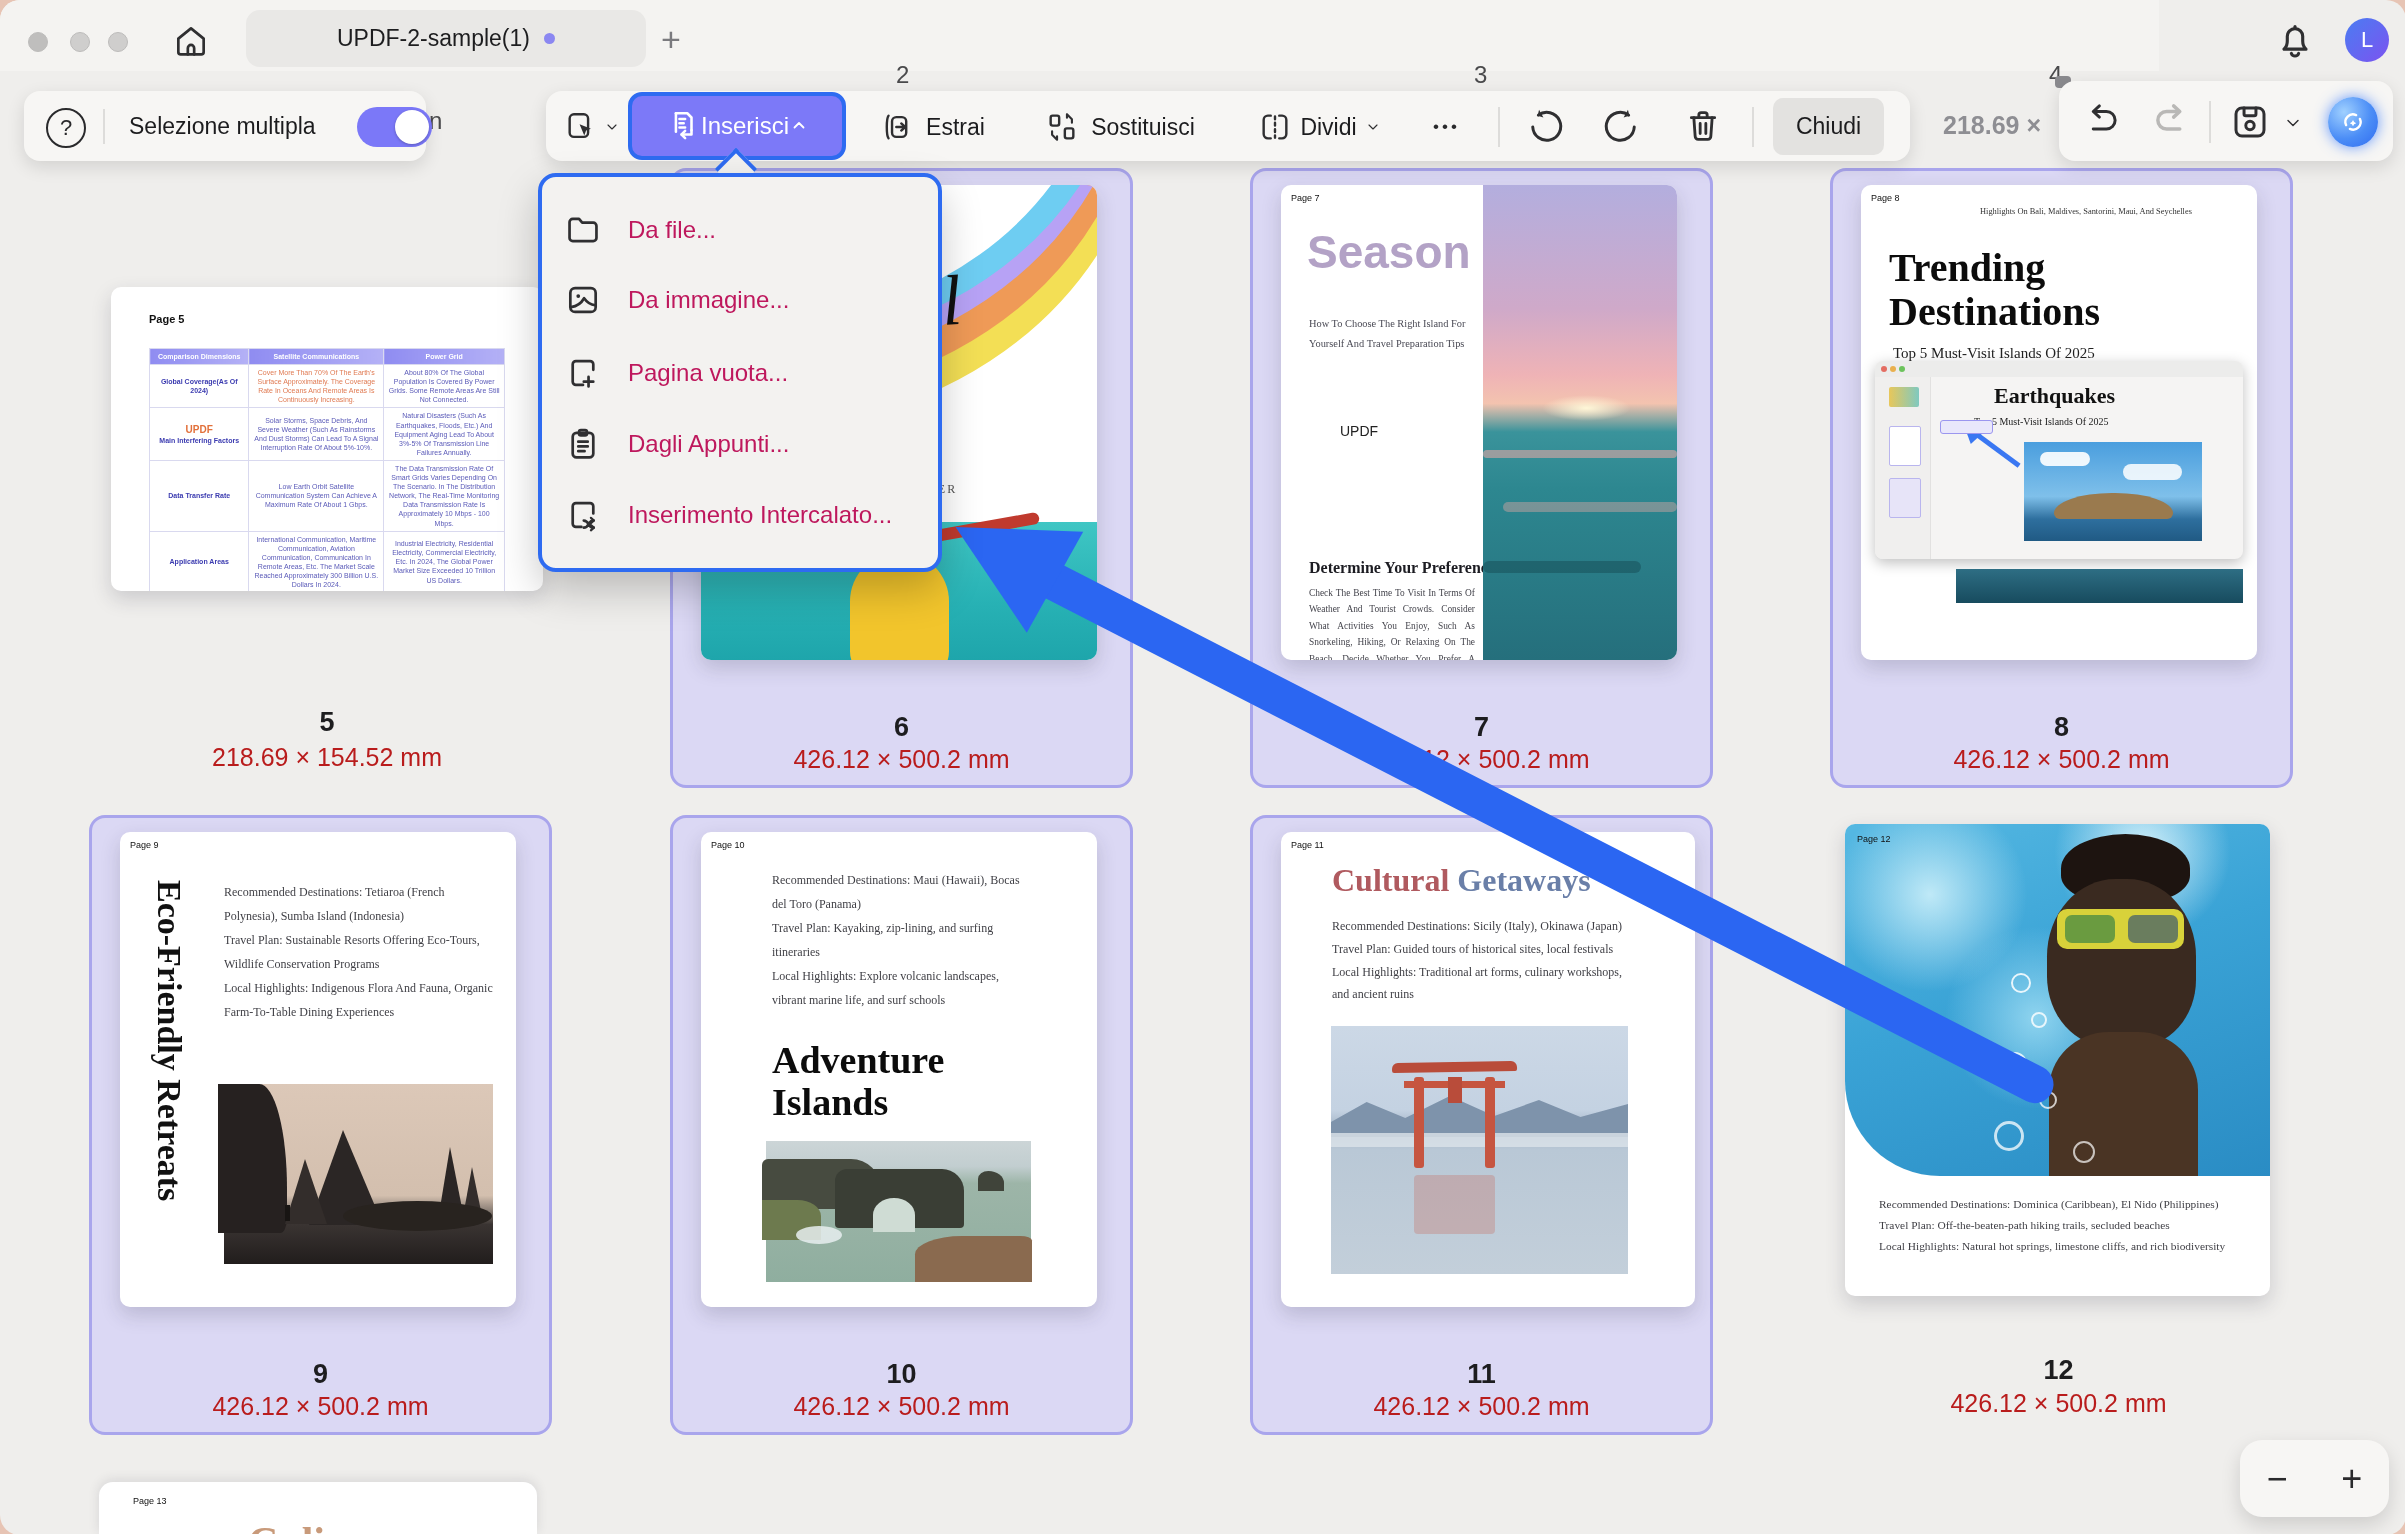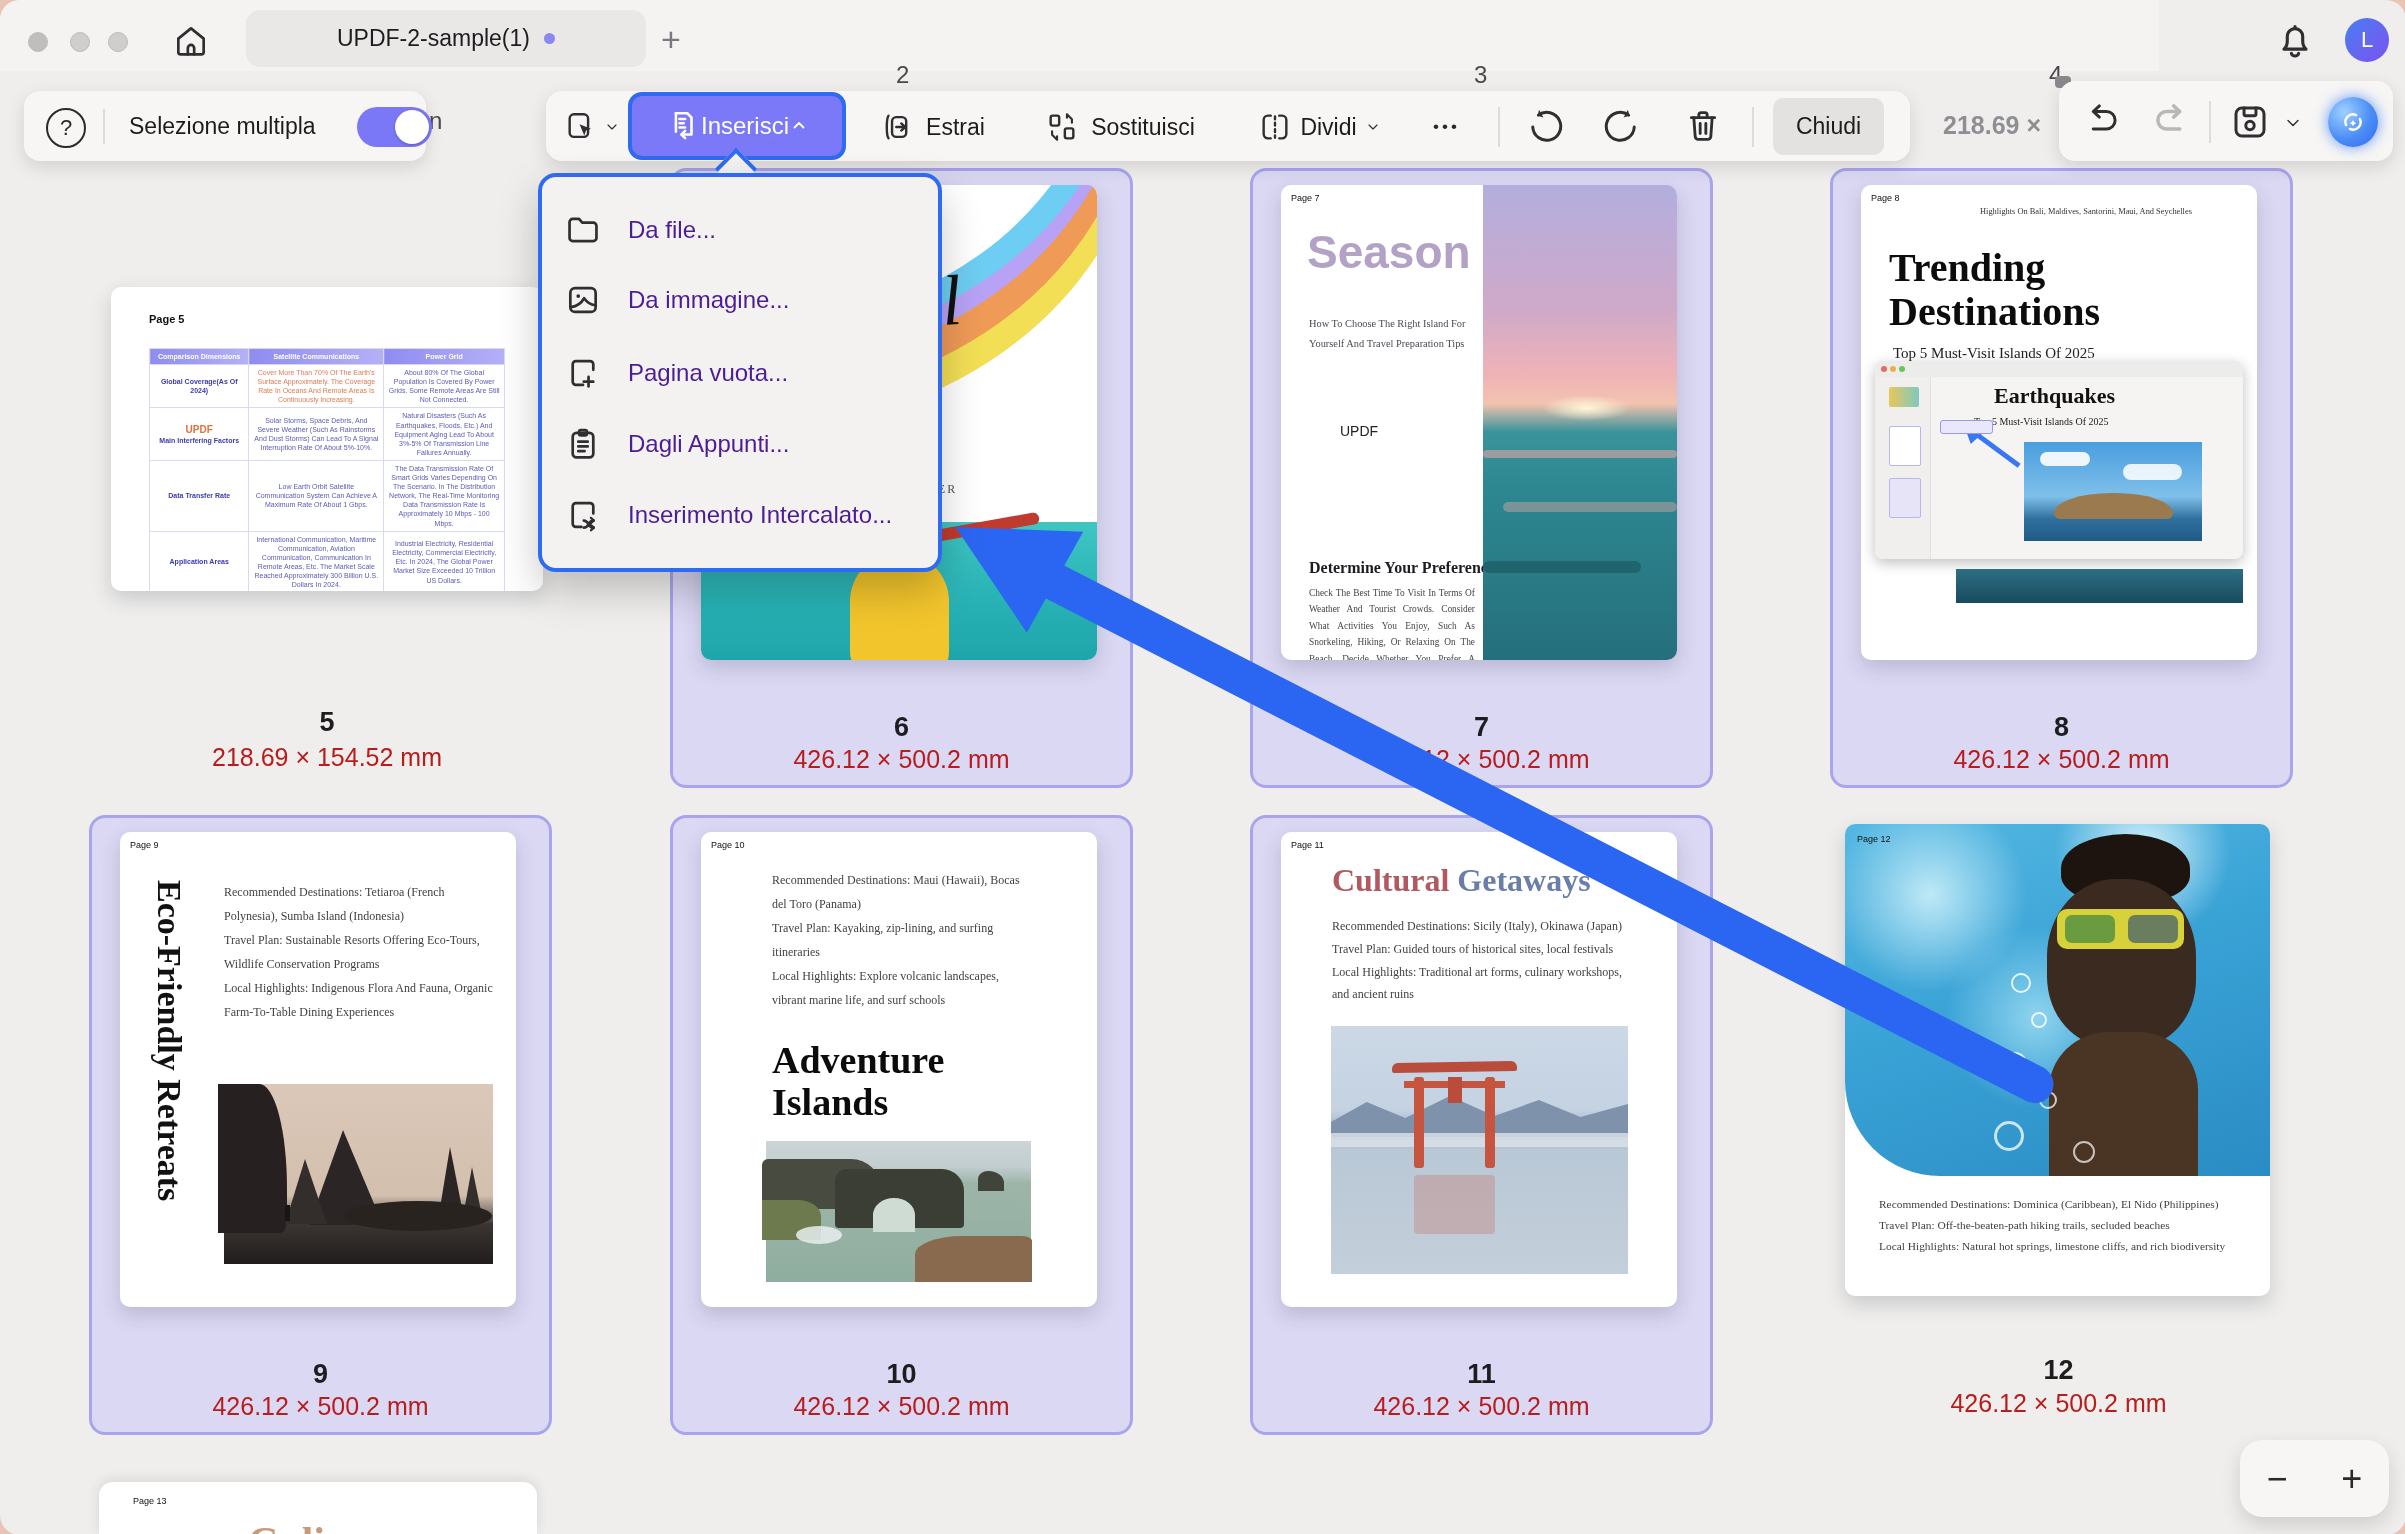--- a/index.html
+++ b/index.html
@@ -19,21 +19,21 @@
   .toggle .knob{position:absolute;right:3px;top:3px;width:34px;height:34px;border-radius:50%;background:#fff;box-shadow:0 1px 3px rgba(0,0,0,.25);}
   .vdiv{width:2px;background:#dddcda;}
   .ibtn{display:flex;align-items:center;justify-content:center;}
   .insert-btn{background:#7c79f8;border:4px solid #2e6bf1;border-radius:14px;color:#fff;display:flex;align-items:center;gap:1px;justify-content:center;}
   .chiudi{background:#e3e2e0;border-radius:10px;display:flex;align-items:center;justify-content:center;font-size:23px;color:#1c1c1e;}
   .parttext{font-size:25px;font-weight:bold;color:#8e8e93;}
   .clipnum{font-size:24px;color:#4a4a4c;}
   
   .menu{left:538px;top:173px;width:396px;height:391px;background:#f3f2f0;border:4px solid #2e6bf1;border-radius:18px;box-shadow:0 18px 40px rgba(0,0,0,.22);z-index:60;}
   .mitem{position:absolute;left:22px;width:348px;height:57px;display:flex;align-items:center;gap:26px;}
-  .mlabel{font-size:24px;color:#4c1d95;}
+  .mlabel{font-size:24px;color:#be185d;}
   .pointer{left:721px;top:154px;width:26px;height:26px;background:#f3f2f0;transform:rotate(45deg);z-index:59;border-left:4px solid #2e6bf1;border-top:4px solid #2e6bf1;}
   
   .pcard{border-radius:16px;z-index:10;}
   .sel{background:#dbd8f4;border:3px solid #a9a5ec;}
   .page{background:#fff;border-radius:10px;box-shadow:0 8px 20px rgba(40,40,60,.18);overflow:hidden;}
   .pnum{font-size:27px;font-weight:bold;color:#1d1d1f;text-align:center;}
   .psize{font-size:25px;font-weight:normal;color:#b91c1c;text-align:center;}
   .microtag{position:absolute;font-size:9px;color:#111;font-family:"Liberation Sans",sans-serif;}
   .serif{font-family:"Liberation Serif",serif;}
   .detail{font-family:"Liberation Serif",serif;font-size:12px;line-height:2.0;color:#3f3f45;}
@@ -385,21 +385,21 @@
         <div class="abs" style="left:-4px;top:59px;width:59px;height:40px;background:#6d7a4e;border-radius:0 40% 0 0;"></div>
         <div class="abs" style="left:149px;top:95px;width:117px;height:46px;background:#8a6a4f;border-radius:40% 10% 0 0;"></div>
         <div class="abs" style="left:30px;top:85px;width:46px;height:18px;background:#e8eef0;border-radius:50%;opacity:.85;"></div>
       </div>
     </div>
     <div class="abs pnum" style="left:0;top:541px;width:457px;">10</div>
     <div class="abs psize" style="left:0;top:574px;width:457px;">426.12 × 500.2 mm</div>
   </div>
 
   <div class="abs pcard sel" style="left:1250px;top:815px;width:457px;height:614px;">
-    <div class="abs page" style="left:28px;top:14px;width:396px;height:475px;">
+    <div class="abs page" style="left:28px;top:14px;width:396px;height:475px;padding-left:18px;">
       <div class="microtag" style="left:10px;top:8px;">Page 11</div>
       <div class="abs serif" style="left:51px;top:30px;font-size:32px;font-weight:bold;">
         <span style="color:#b05a5f;">Cultural </span><span style="color:#6a7fa8;">Getaways</span>
       </div>
       <div class="abs detail" style="left:51px;top:83px;width:297px;line-height:1.9;">
         <span>Recommended Destinations: Sicily (Italy), Okinawa (Japan)</span><br>
         <span>Travel Plan: Guided tours of historical sites, local festivals</span><br>
         <span>Local Highlights: Traditional art forms, culinary workshops, and ancient ruins</span>
       </div>
       <div class="abs" style="left:50px;top:194px;width:297px;height:248px;background:linear-gradient(180deg,#ccd8e6 0%,#c4d2e2 34%,#9fb0c2 42%,#b9c8d6 50%,#c3cfda 100%);">

